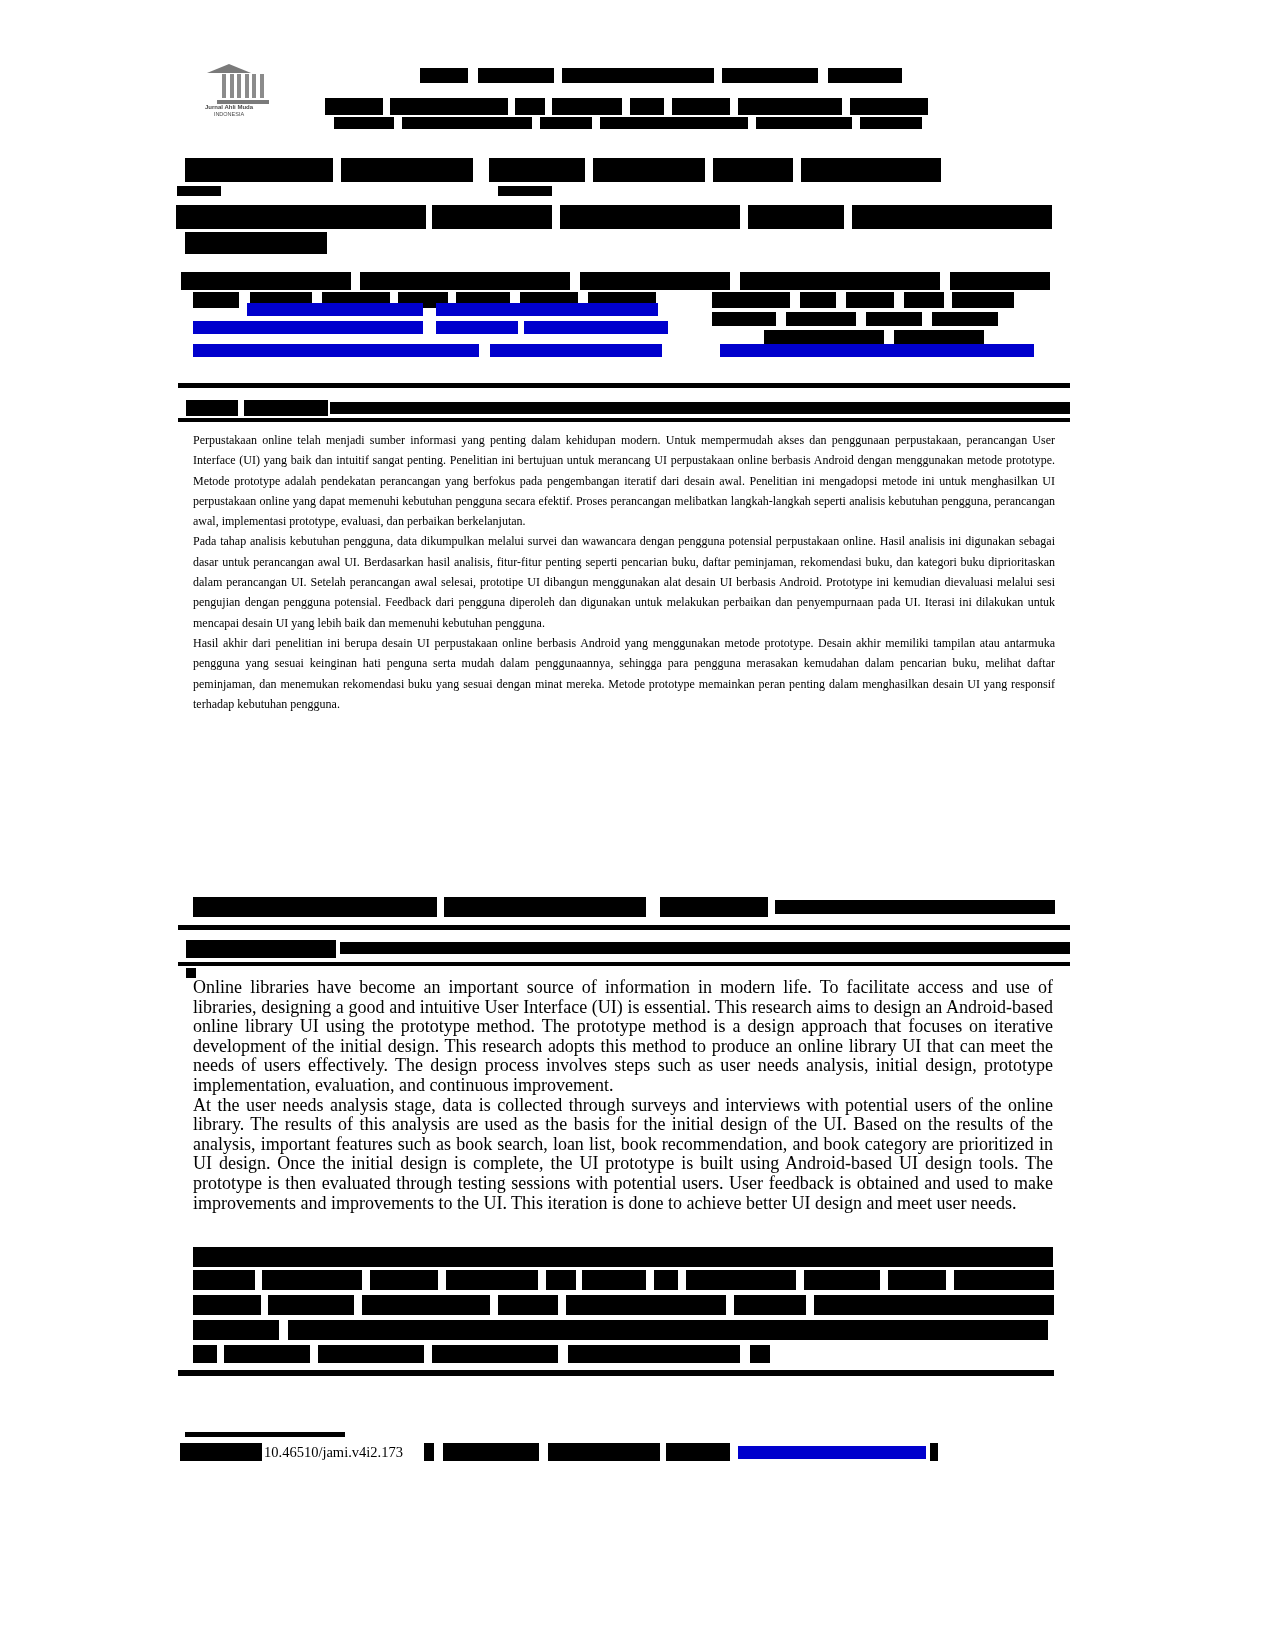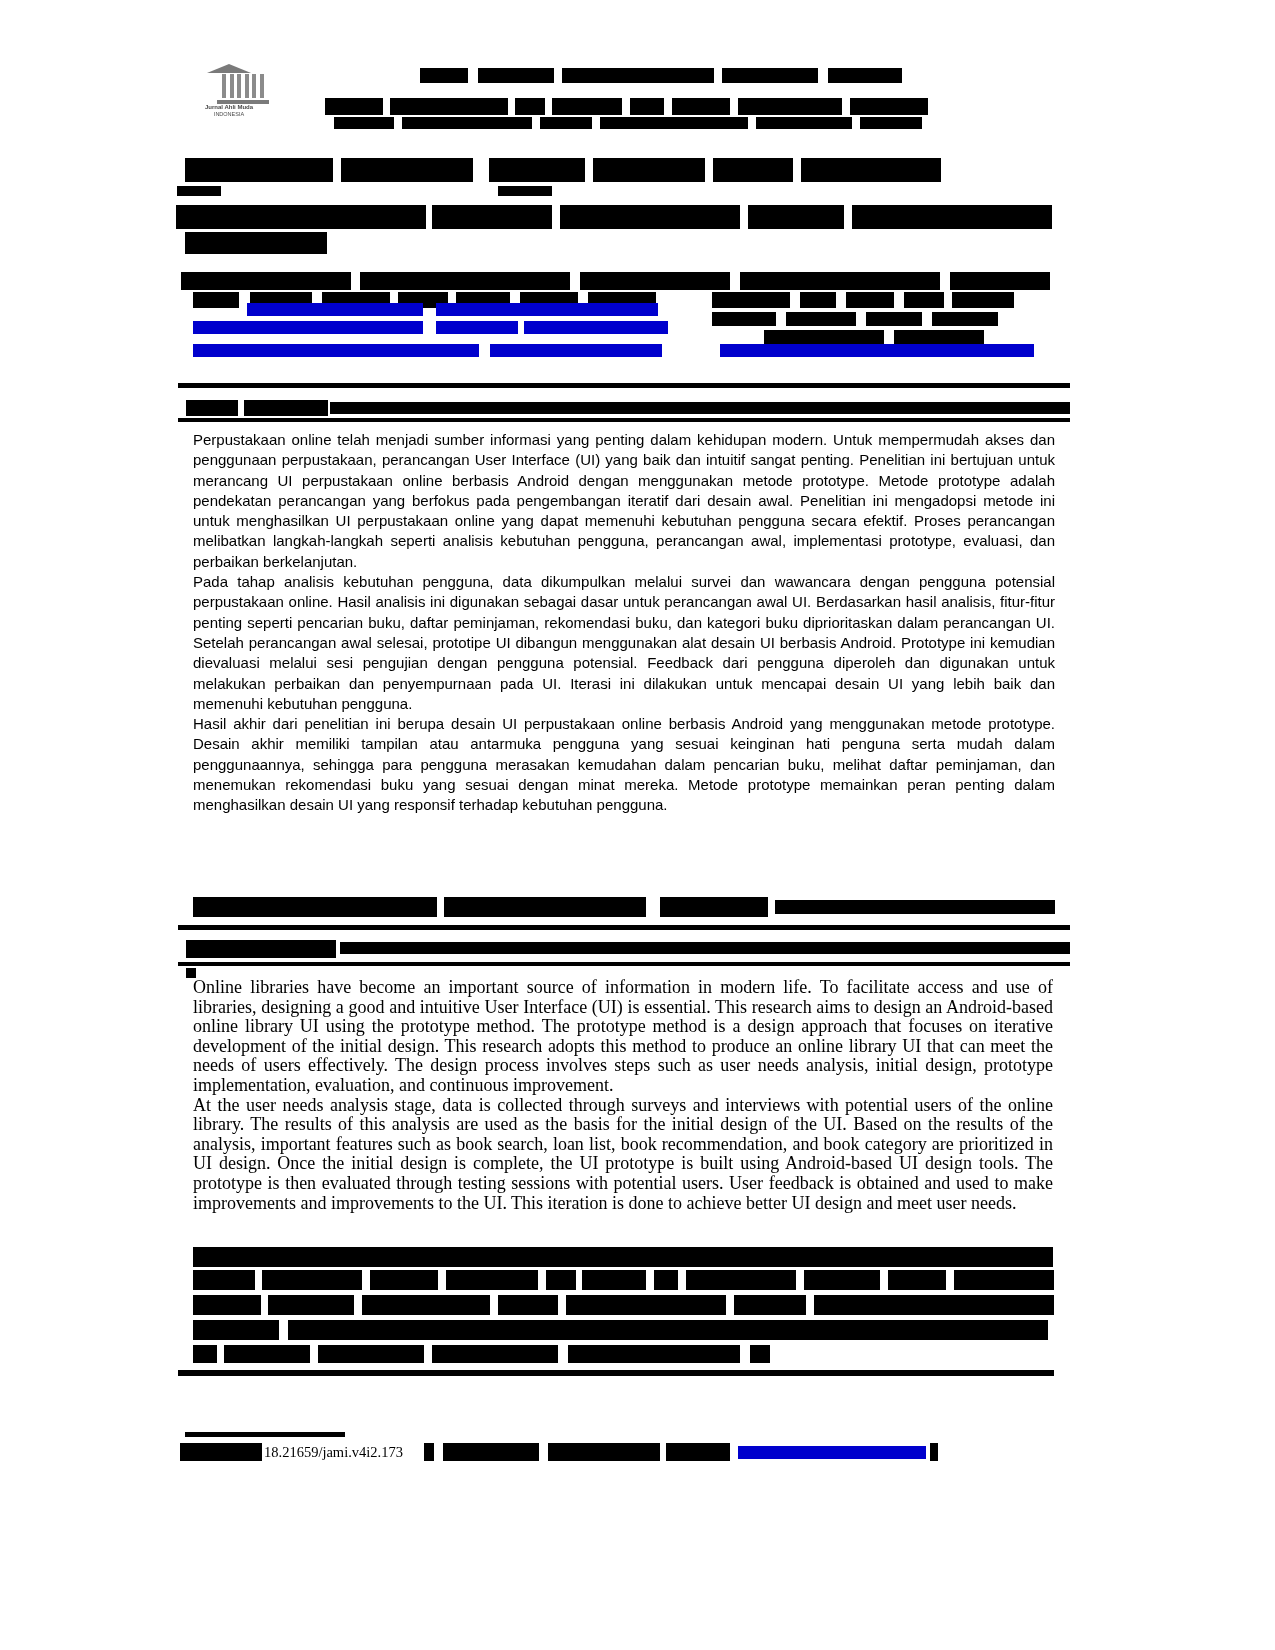--- a/index.html
+++ b/index.html
@@ -83,22 +83,22 @@
 
   
   .lb {
     position: absolute;
     background: #0000cd;
   }
 
   
   .abstract-text {
     position: absolute;
-    font-family: Liberation Sans, sans-serif;
-    font-size: 15px;
+    font-family: Liberation Serif, serif;
+    font-size: 12px;
     line-height: 20.3px;
     text-align: justify;
     color: #000;
   }
   .abstract-text p { margin: 0; }
   .abstract-text p + p { margin-top: 0px; }
 
   .abstract-en {
     position: absolute;
     font-family: "Liberation Serif", serif;
@@ -296,21 +296,21 @@
     <div class="rb" style="left:318px; top:1345px; width:106px; height:18px;"></div>
     <div class="rb" style="left:432px; top:1345px; width:126px; height:18px;"></div>
     <div class="rb" style="left:568px; top:1345px; width:172px; height:18px;"></div>
     <div class="rb" style="left:750px; top:1345px; width:20px; height:18px;"></div>
     <div class="hr" style="left:178px; top:1370px; width:876px; height:6px;"></div>
   </div>
 
   <div>
     <div class="hr" style="left:185px; top:1432px; width:160px; height:5px;"></div>
     <div class="rb" style="left:180px; top:1443px; width:82px; height:18px;"></div>
-    <div class="doi" style="left:264px; top:1444px;">18.21659/jami.v4i2.173</div>
+    <div class="doi" style="left:264px; top:1444px;">10.46510/jami.v4i2.173</div>
     <div class="rb" style="left:424px; top:1443px; width:10px; height:18px;"></div>
     <div class="rb" style="left:443px; top:1443px; width:96px; height:18px;"></div>
     <div class="rb" style="left:548px; top:1443px; width:112px; height:18px;"></div>
     <div class="rb" style="left:666px; top:1443px; width:64px; height:18px;"></div>
     <div class="lb" style="left:738px; top:1446px; width:188px; height:13px;"></div>
     <div class="rb" style="left:930px; top:1443px; width:8px; height:18px;"></div>
   </div>
 
 </div>
 

